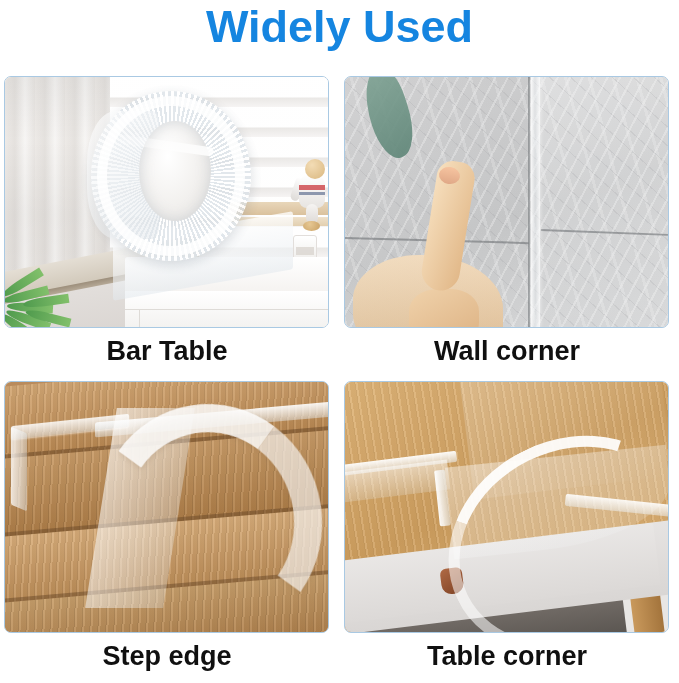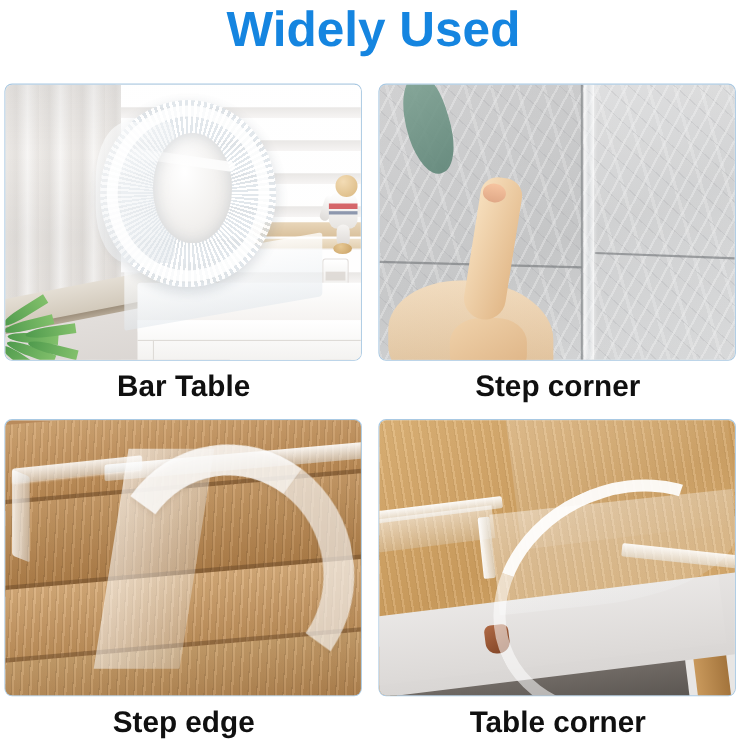--- a/index.html
+++ b/index.html
@@ -463,21 +463,21 @@
           <div class="p2-hand">
             <div class="palm"></div>
             <div class="shade"></div>
             <div class="knu"></div>
             <div class="finger"></div>
             <div class="nail"></div>
 
           </div>
         </div>
       </div>
-      <div class="caption">Step corner</div>
+      <div class="caption">Wall corner</div>
     </div>
 
     <div class="cell c3">
       <div class="photo">
         <div class="scene">
           <div class="p4-bg"></div>
           <div class="p4-shadow"></div>
           <div class="p4-leg2"></div>
           <div class="p4-leg"></div>
           <div class="p4-apron"></div>

